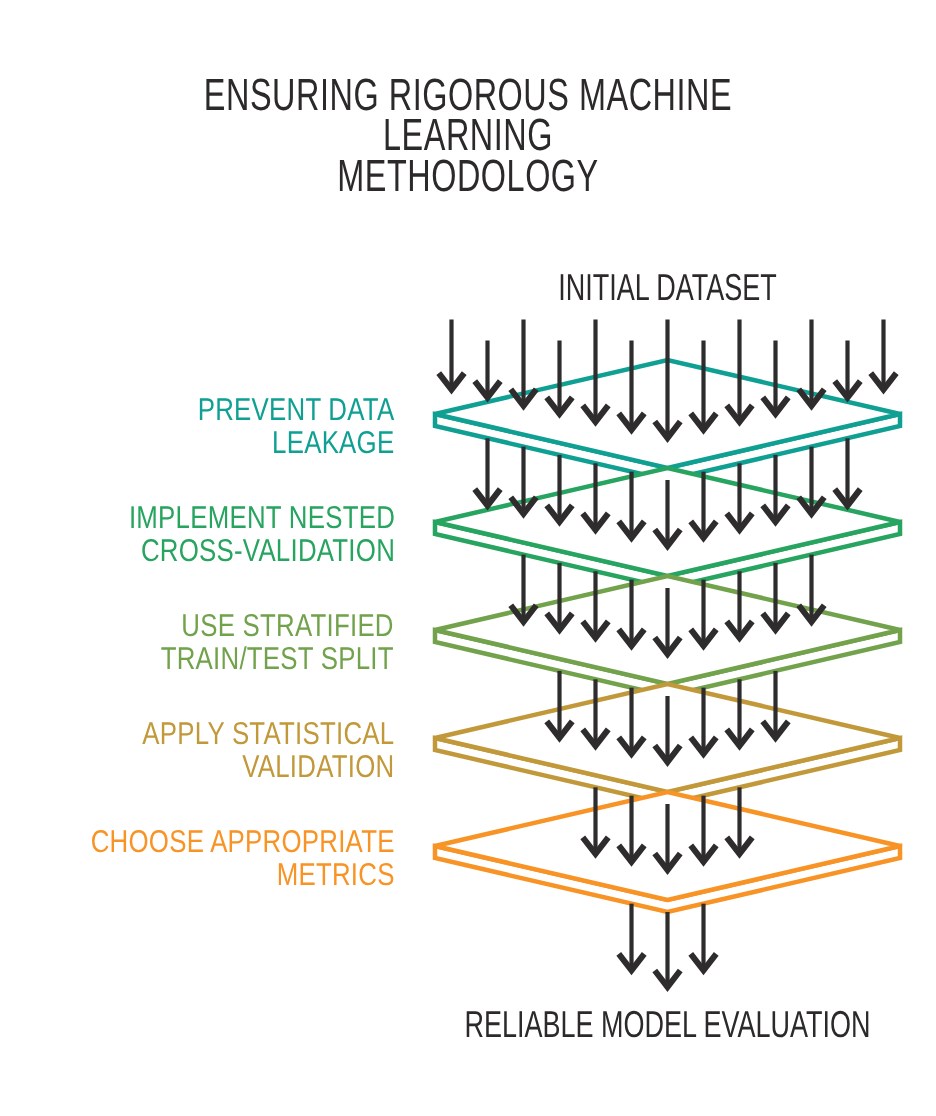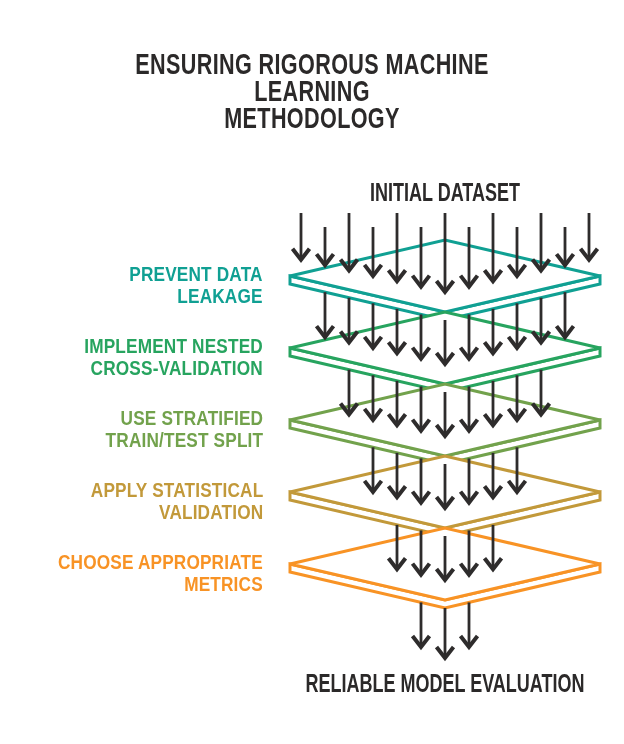--- a/index.html
+++ b/index.html
@@ -1,17 +1,17 @@
 <!DOCTYPE html>
 <html><head>
 <meta charset="utf-8">
 <style>
   html,body{margin:0;padding:0;background:#fff;}
   .page{position:relative;width:624px;height:744px;background:#fff;overflow:hidden;
-        font-family:"Liberation Sans",sans-serif;font-weight:700;}
+        font-family:"Liberation Sans",sans-serif;font-weight:400;}
   .title{position:absolute;top:50px;left:0;width:100%;text-align:center;
          font-size:30px;line-height:27px;letter-spacing:.5px;
          transform:scaleX(.72);}
   .flow-label{position:absolute;left:445px;white-space:nowrap;
               font-size:25px;line-height:25px;
               transform:translateX(-50%) scaleX(.72);}
   .flow-label.top{top:180px;}
   .flow-label.bottom{top:671px;}
   .stage-label{position:absolute;right:361px;text-align:right;white-space:nowrap;
                font-size:21px;line-height:21.5px;letter-spacing:.2px;

